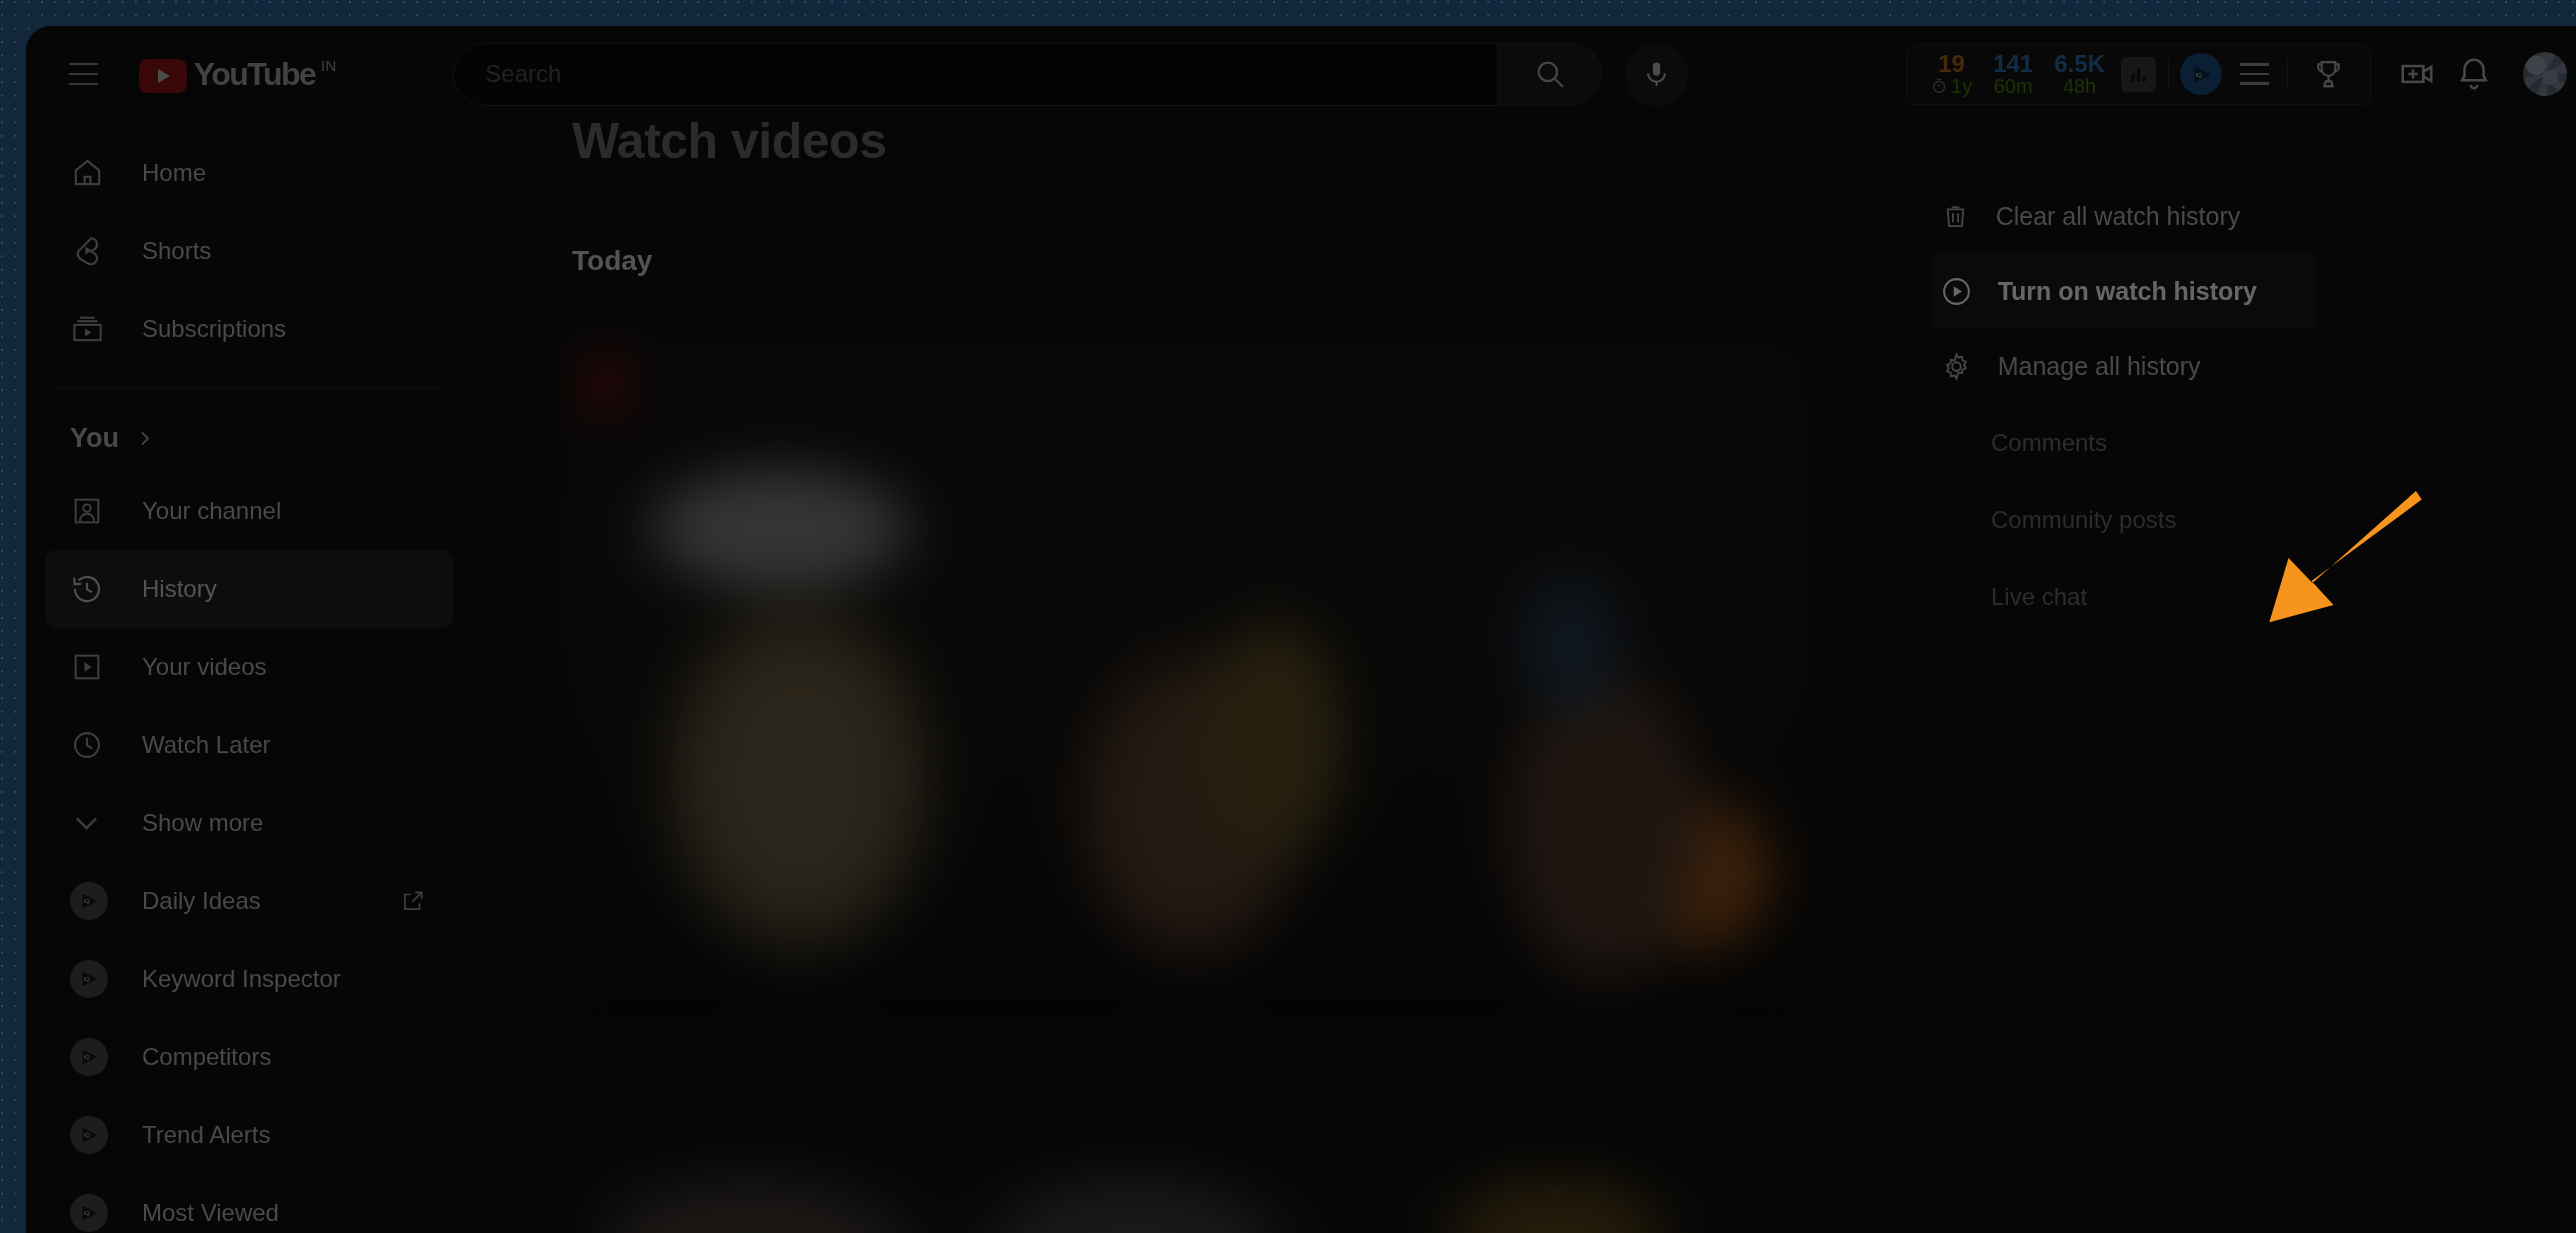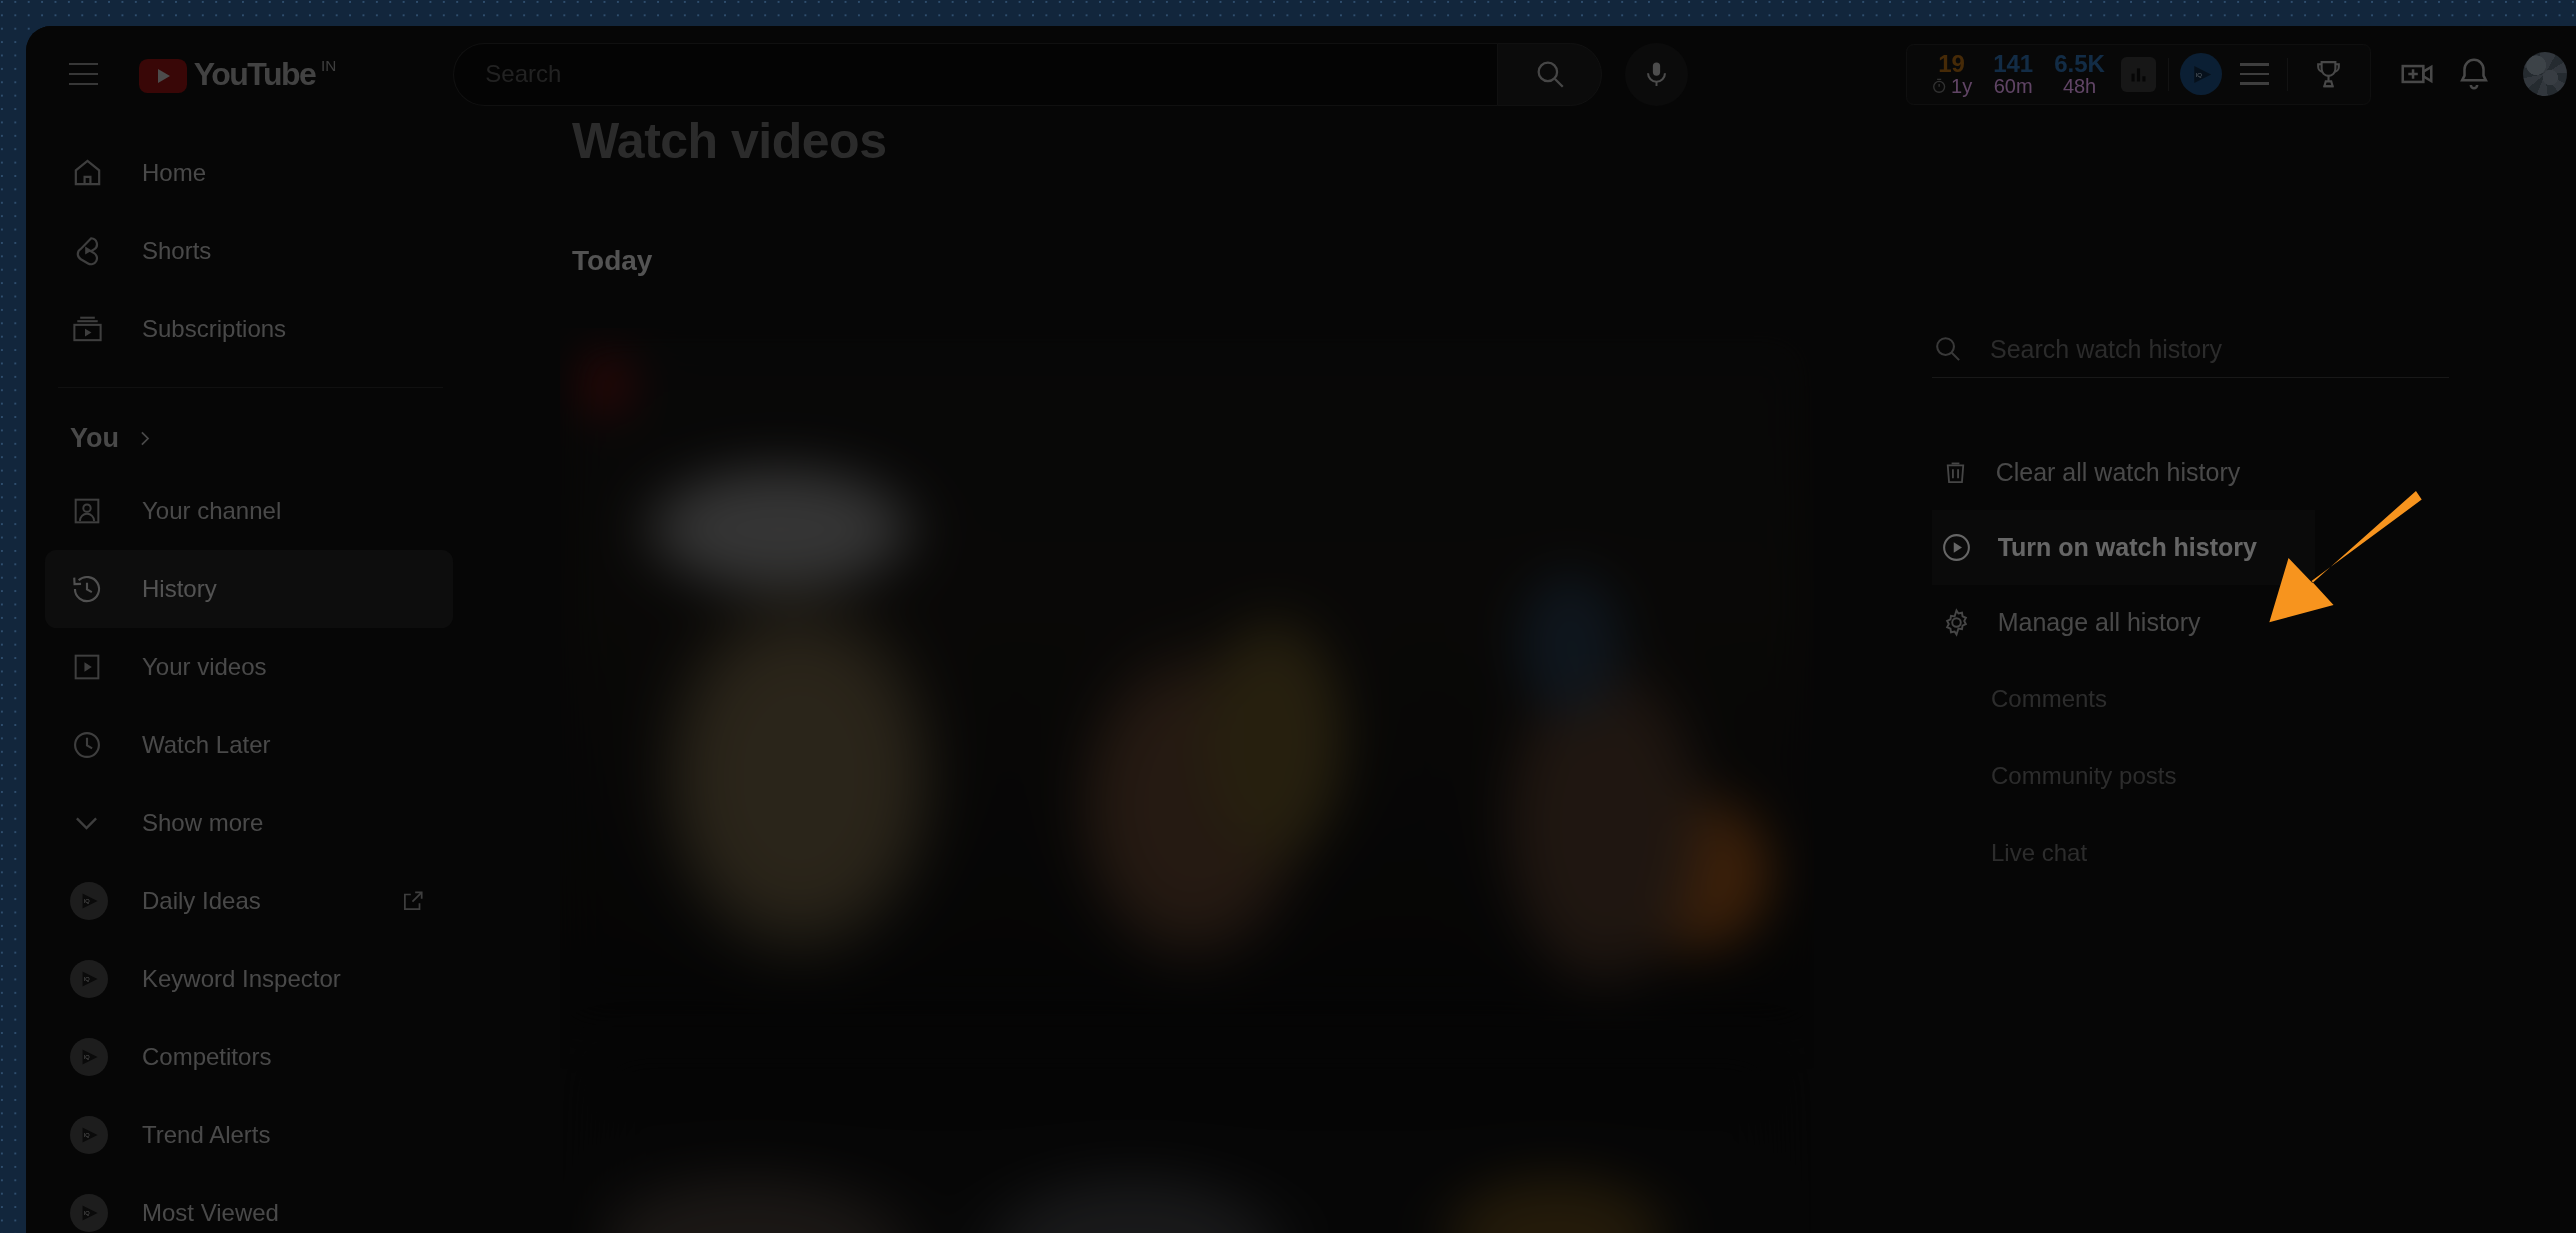--- a/index.html
+++ b/index.html
@@ -75,21 +75,21 @@
   
   .mh-right { margin-left:auto; display:flex; align-items:center; padding-right:9px; }
   .stats {
     display:flex; align-items:center; gap:0;
     background:#161616; border:1px solid #262626; border-radius:7.7px;
     height:61px; padding:0 13.4px; margin-right:17px;
   }
   .stat { display:flex; flex-direction:column; align-items:center; justify-content:center;
           padding:0 10.5px; line-height:1.05; }
   .stat .big { font-size:24px; font-weight:bold; }
-  .stat .sub { font-size:20px; color:#f0abfc; display:flex; align-items:center; gap:3.8px; }
+  .stat .sub { font-size:20px; color:#4d7c0f; display:flex; align-items:center; gap:3.8px; }
   .stat.orange .big { color:#b06a13; }
   .stat.blue  .big { color:#2f6fae; }
   .chipicon {
     width:35px; height:35px; border-radius:5.7px; background:#3a3a3a;
     display:flex; align-items:center; justify-content:center; margin-left:5.7px; cursor:pointer;
   }
   .vsep { width:1px; height:33px; background:#303030; margin:0 11.5px; }
   .iqbadge {
     width:42px; height:42px; border-radius:50%; background:#1d4f82;
     display:flex; align-items:center; justify-content:center; cursor:pointer;
@@ -467,27 +467,20 @@
       <div id="pagetitle">Watch videos</div>
       <div id="todaylabel">Today</div>
       <div id="thumbwrap">
         <div class="thumb"></div>
         <div class="thumb2"></div>
       </div>
     </div>
 
     <div id="rail">
 
-      <div class="rail-search">
-        <svg width="31" height="31" viewBox="0 0 24 24" fill="none" stroke="#8f8f8f" stroke-width="1.6">
-          <circle cx="10.5" cy="10.5" r="6.5"></circle>
-            <line x1="15.3" y1="15.3" x2="21" y2="21"></line>
-        </svg>
-        <span>Search watch history</span>
-      </div>
 
       <div style="height:57px"></div>
 
       <div class="rail-item">
         <svg width="31" height="31" viewBox="0 0 24 24" fill="none" stroke="#b0b0b0" stroke-width="1.4">
           <path d="M6 6.5h12l-1 13H7z"></path>
             <line x1="10" y1="9.5" x2="10" y2="16.5"></line>
           <line x1="14" y1="9.5" x2="14" y2="16.5"></line>
             <line x1="9" y1="5" x2="15" y2="5"></line>
         </svg>

